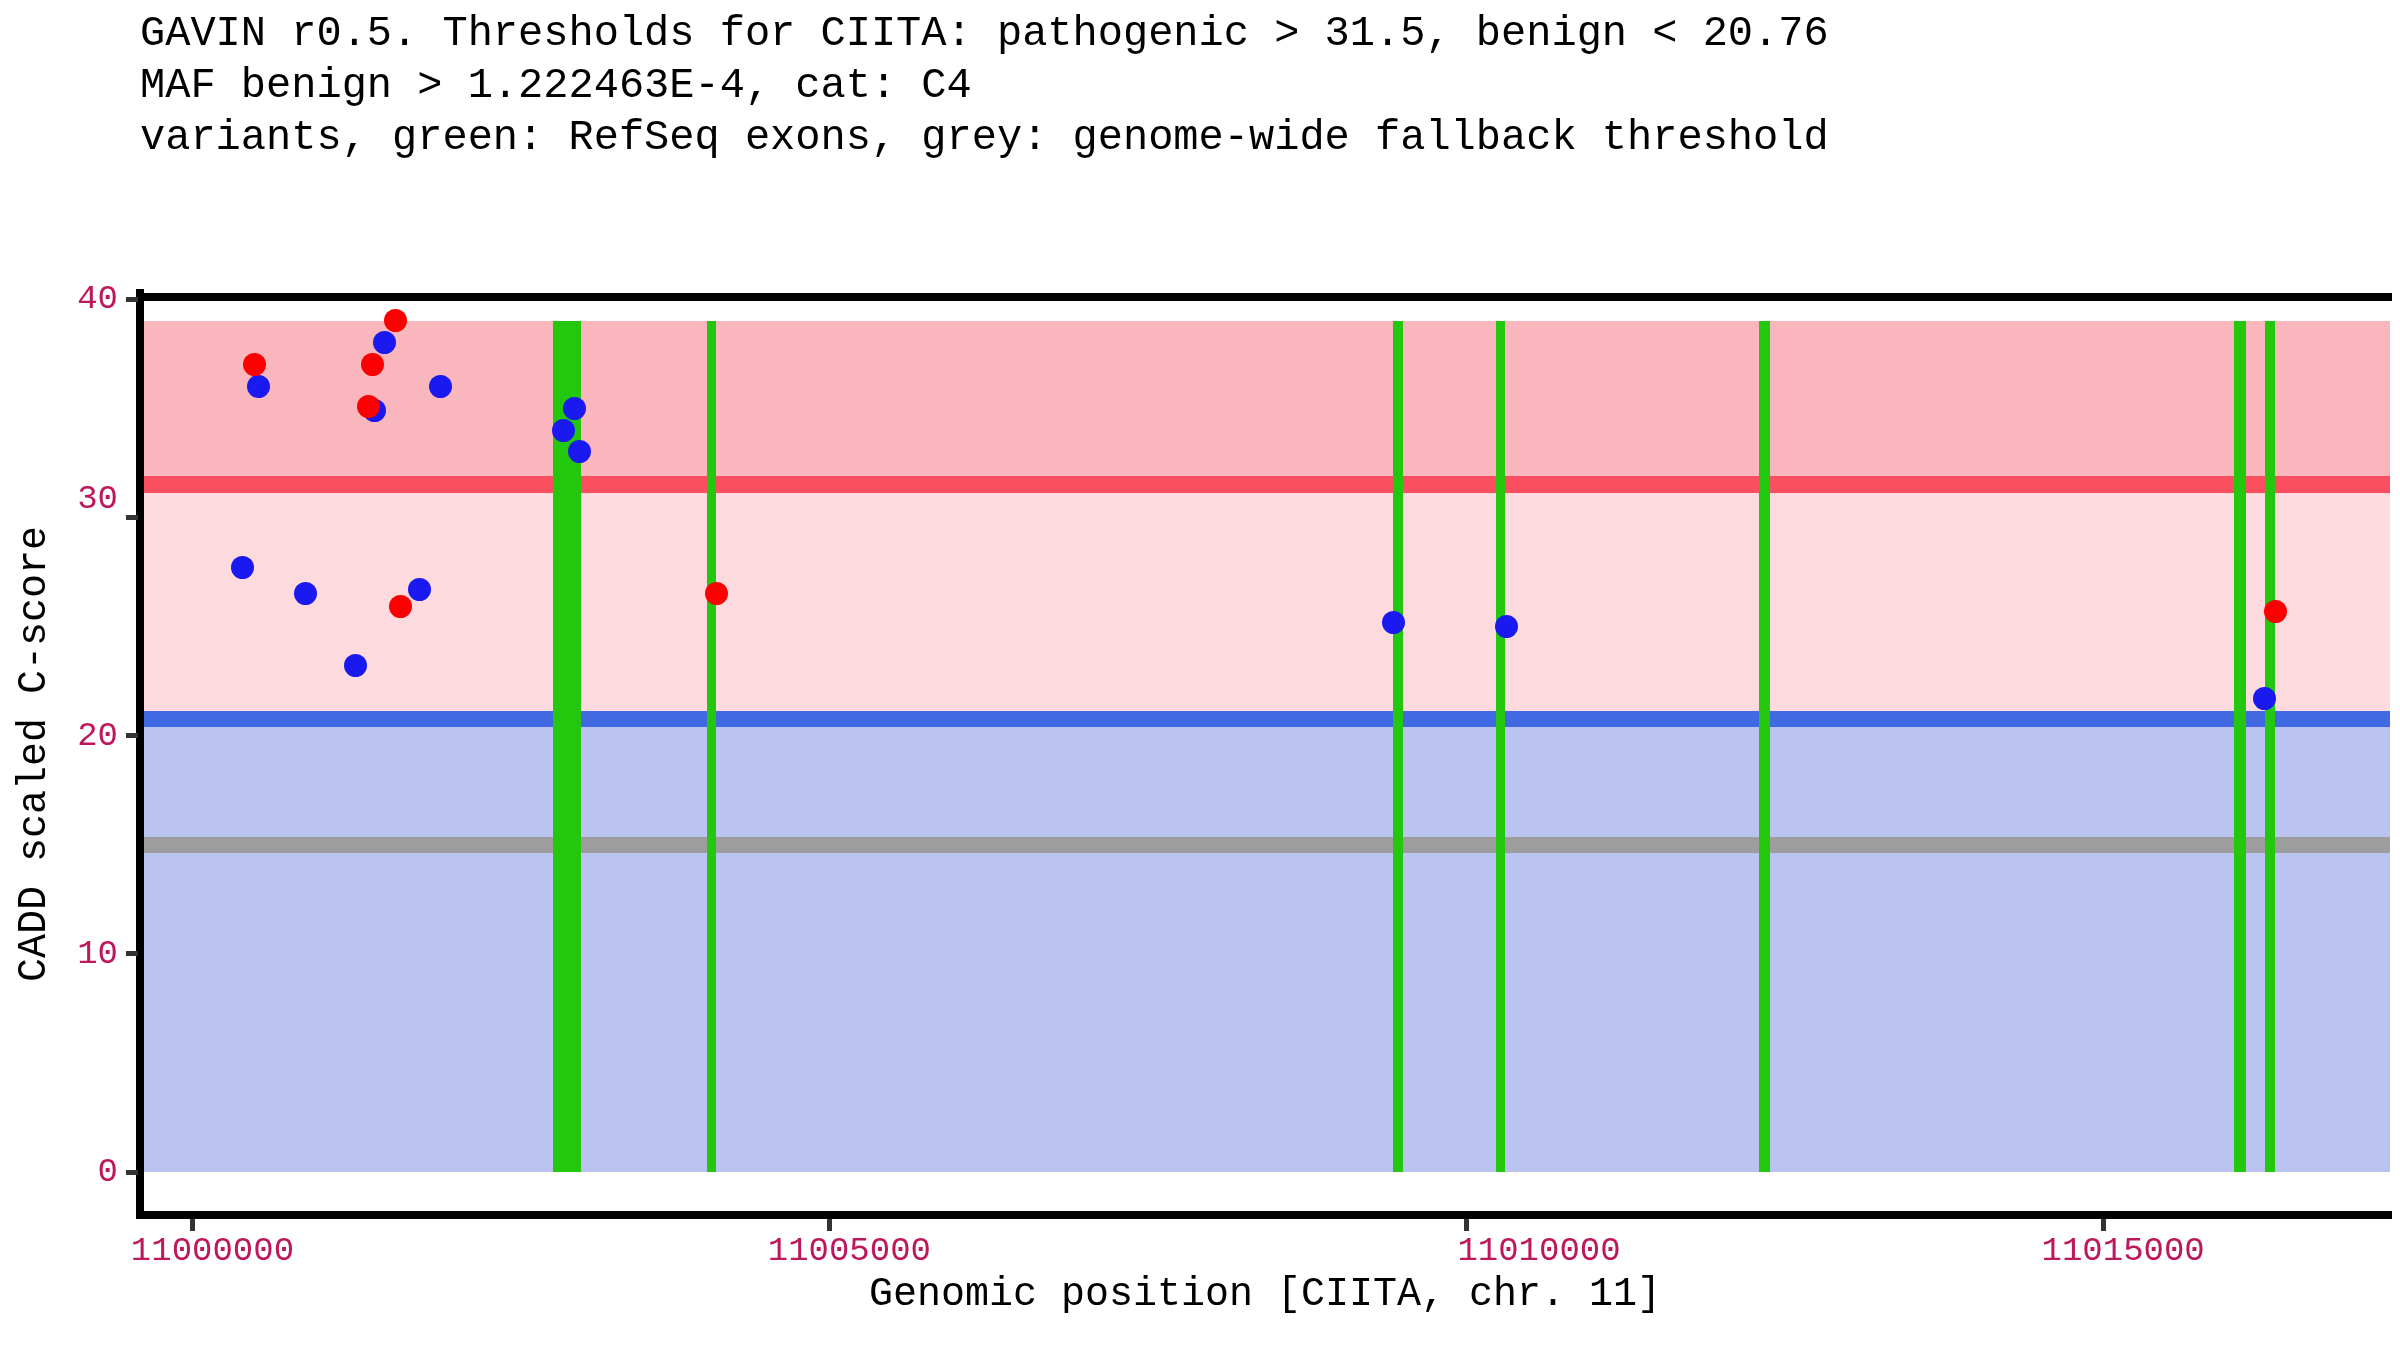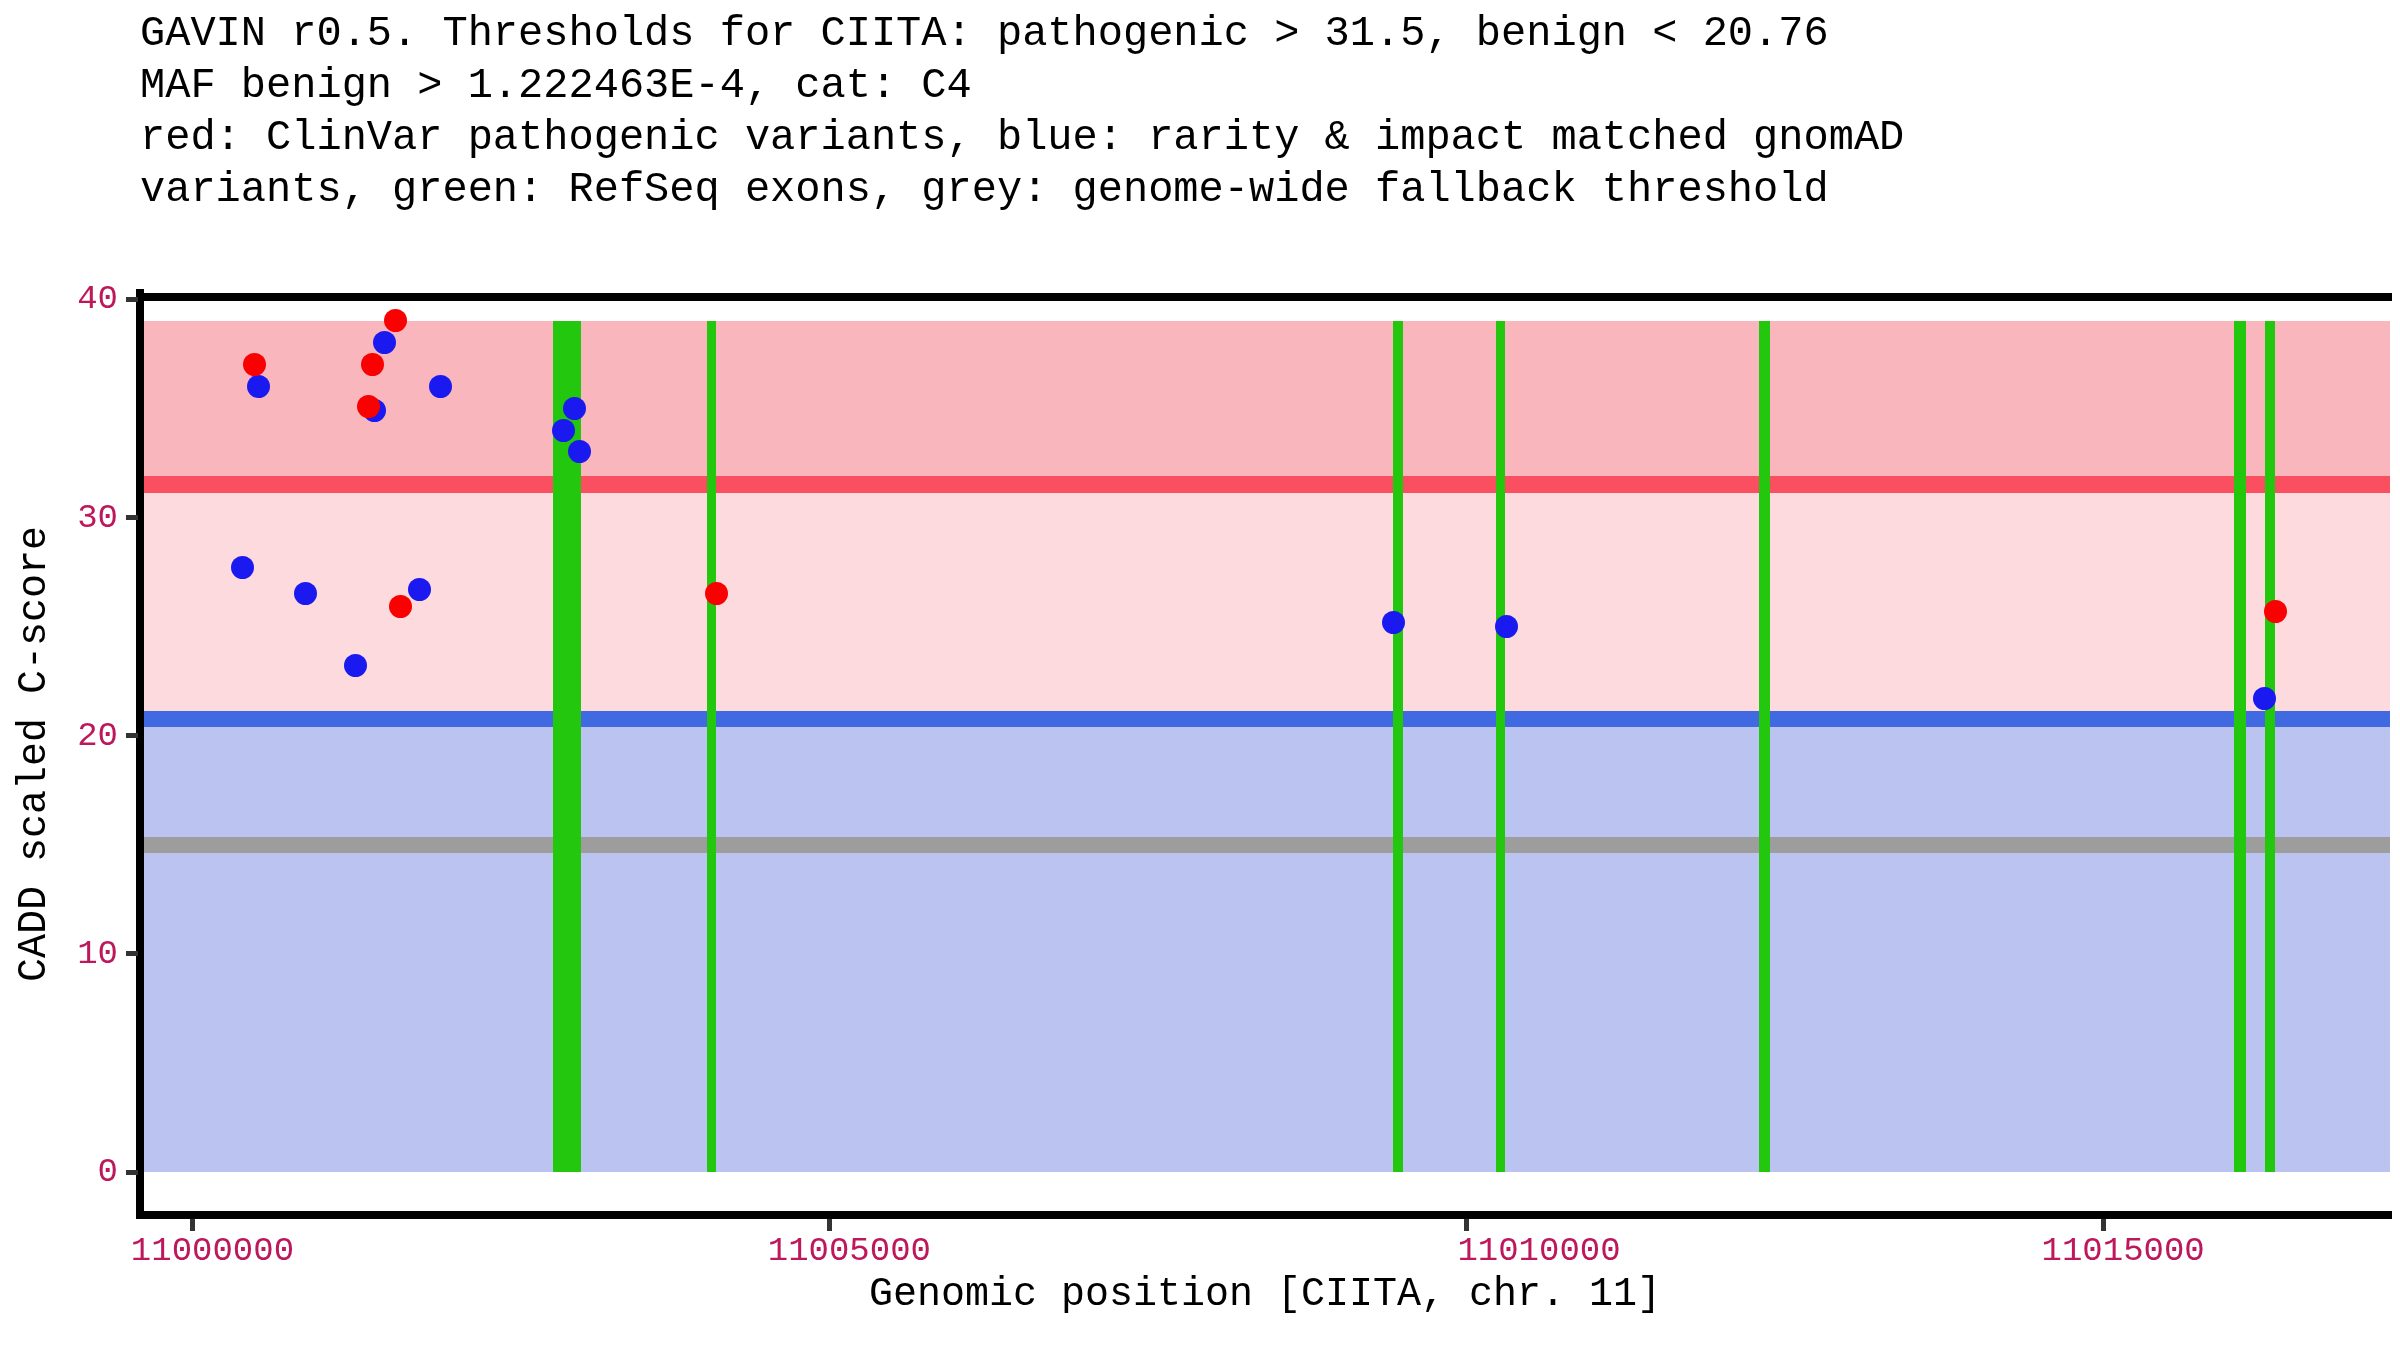--- a/index.html
+++ b/index.html
@@ -19,21 +19,20 @@
   .xlab{transform:translateX(-50%);margin-left:20px;}
 </style>
 </head>
 <body>
 
 <div class="figure">
 
   <div class="title-block">
     <div>GAVIN r0.5. Thresholds for CIITA: pathogenic &gt; 31.5, benign &lt; 20.76</div>
     <div>MAF benign &gt; 1.222463E-4, cat: C4</div>
-    <div>red: ClinVar pathogenic variants, blue: rarity &amp; impact matched gnomAD</div>
     <div>variants, green: RefSeq exons, grey: genome-wide fallback threshold</div>
   </div>
 
   <div class="y-axis-title">CADD scaled C-score</div>
   <div class="x-axis-title">Genomic position [CIITA, chr. 11]</div>
 
   <div id="panel" style="position:absolute;left:0;top:0;width:2400px;height:1350px;">
       <div class="band" style="left: 140px; width: 2250px; top: 320.933px; height: 163.669px; background: rgb(250, 182, 189);"></div>
       <div class="band" style="left: 140px; width: 2250px; top: 484.601px; height: 234.373px; background: rgb(253, 218, 222);"></div>
       <div class="band" style="left: 140px; width: 2250px; top: 718.975px; height: 453.035px; background: rgb(187, 195, 241);"></div>
@@ -75,21 +74,21 @@
   <div class="axis-line" style="left:136px;top:289px;width:8px;height:930px;"></div>
 
   <div id="axes" style="position:absolute;left:0;top:0;width:2400px;height:1350px;pointer-events:none;">
       <div class="tick" style="left: 126px; width: 12px; top: 1169.51px; height: 5px;"></div>
       <div class="ticklabel ylab" style="left: 0px; top: 1153.01px;">0</div>
       <div class="tick" style="left: 126px; width: 12px; top: 951.285px; height: 5px;"></div>
       <div class="ticklabel ylab" style="left: 0px; top: 934.785px;">10</div>
       <div class="tick" style="left: 126px; width: 12px; top: 733.06px; height: 5px;"></div>
       <div class="ticklabel ylab" style="left: 0px; top: 716.56px;">20</div>
       <div class="tick" style="left: 126px; width: 12px; top: 514.835px; height: 5px;"></div>
-      <div class="ticklabel ylab" style="left: 0px; top: 499px;">30</div>
+      <div class="ticklabel ylab" style="left: 0px; top: 480px;">30</div>
       <div class="tick" style="left: 126px; width: 12px; top: 296.61px; height: 5px;"></div>
       <div class="ticklabel ylab" style="left: 0px; top: 280.11px;">40</div>
       <div class="tick" style="left: 189.98px; width: 5px; top: 1219px; height: 12px;"></div>
       <div class="ticklabel xlab" style="left: 192.48px; top: 1232px;">11000000</div>
       <div class="tick" style="left: 826.868px; width: 5px; top: 1219px; height: 12px;"></div>
       <div class="ticklabel xlab" style="left: 829.368px; top: 1232px;">11005000</div>
       <div class="tick" style="left: 1463.76px; width: 5px; top: 1219px; height: 12px;"></div>
       <div class="ticklabel xlab" style="left: 1519px; top: 1232px;">11010000</div>
       <div class="tick" style="left: 2100.65px; width: 5px; top: 1219px; height: 12px;"></div>
       <div class="ticklabel xlab" style="left: 2103.15px; top: 1232px;">11015000</div>

